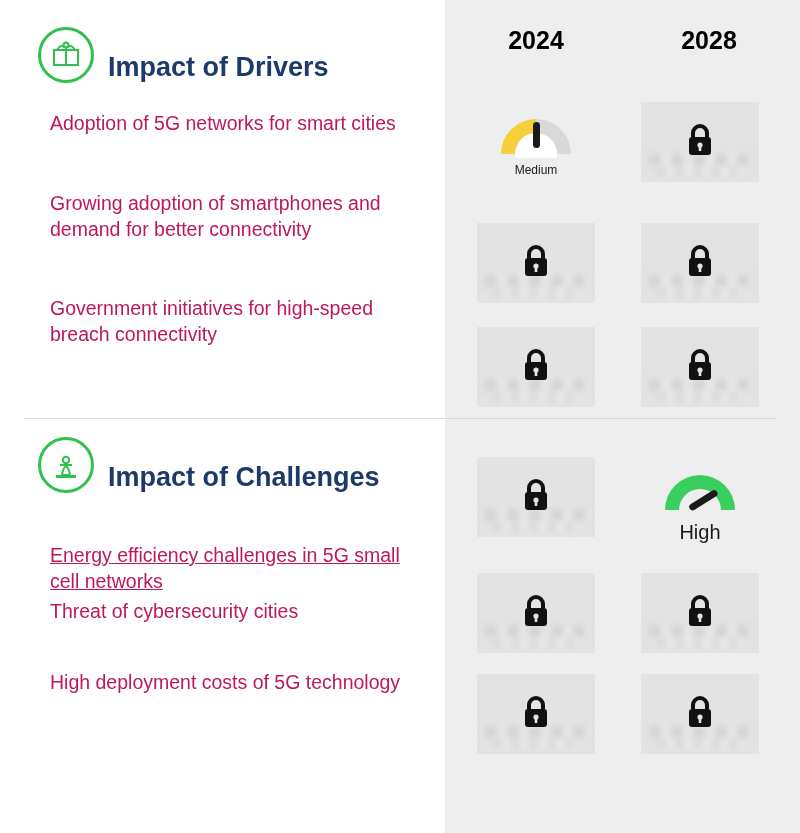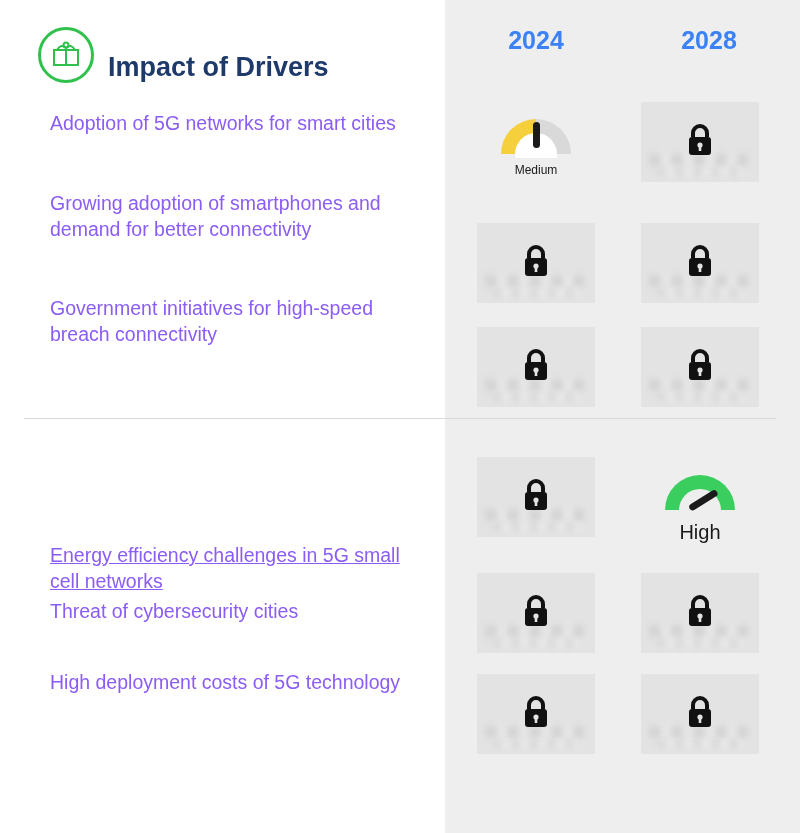--- a/index.html
+++ b/index.html
@@ -69,28 +69,28 @@
     font-weight: bold;
     white-space: nowrap;
   }
   
   .item-text {
     position: absolute;
     left: 50px;
     width: 370px;
     font-size: 19.5px;
     line-height: 1.34;
-    color: #8b5cf6;
+    color: #be185d;
   }
   
   .col-head {
     position: absolute;
     top: 26px;
     font-size: 25px;
-    color: #3b82f6;
+    color: #000000;
     font-weight: bold;
     text-align: center;
     width: 120px;
   }
   
   .cell {
     position: absolute;
     width: 118px;
     height: 80px;
     background: #e3e3e3;
@@ -231,20 +231,31 @@
     <span class="lock">
       <svg width="30" height="34" viewBox="0 0 30 34">
           <path d="M8 14v-4a7 7 0 0 1 14 0v4" fill="none" stroke="#111" stroke-width="4"></path>
           <rect x="4" y="14" width="22" height="18" rx="3" fill="#111"></rect>
           <circle cx="15" cy="22" r="2.6" fill="#e3e3e3"></circle>
           <rect x="13.7" y="22" width="2.6" height="6" fill="#e3e3e3"></rect>
         </svg>
     </span>
   </div>
 
+  <div class="sec-header" style="left:38px; top:437px;">
+    <span class="sec-icon">
+      <svg width="34" height="34" viewBox="0 0 34 34" aria-hidden="true">
+        <rect x="7" y="27" width="20" height="3" fill="#2fc14c"></rect>
+        <path d="M13 27 q1 -7 4 -9 q3 2 4 9 Z" fill="none" stroke="#2fc14c" stroke-width="2"></path>
+        <circle cx="17" cy="12" r="3.2" fill="none" stroke="#2fc14c" stroke-width="2"></circle>
+        <path d="M11 17 h12" stroke="#2fc14c" stroke-width="2"></path>
+      </svg>
+    </span>
+    <span class="sec-title">Impact of Challenges</span>
+  </div>
 
   <div class="item-text" style="top:542px;text-decoration:underline;">Energy efficiency challenges in 5G small cell networks</div>
   <div class="item-text" style="top:598px;">Threat of cybersecurity cities</div>
   <div class="item-text" style="top:669px;">High deployment costs of 5G technology</div>
 
   <div class="cell" style="left:477px; top:457px;">
     <div class="blurbar"></div>
     <div class="blurbar2"></div>
     <span class="lock">
       <svg width="30" height="34" viewBox="0 0 30 34">

